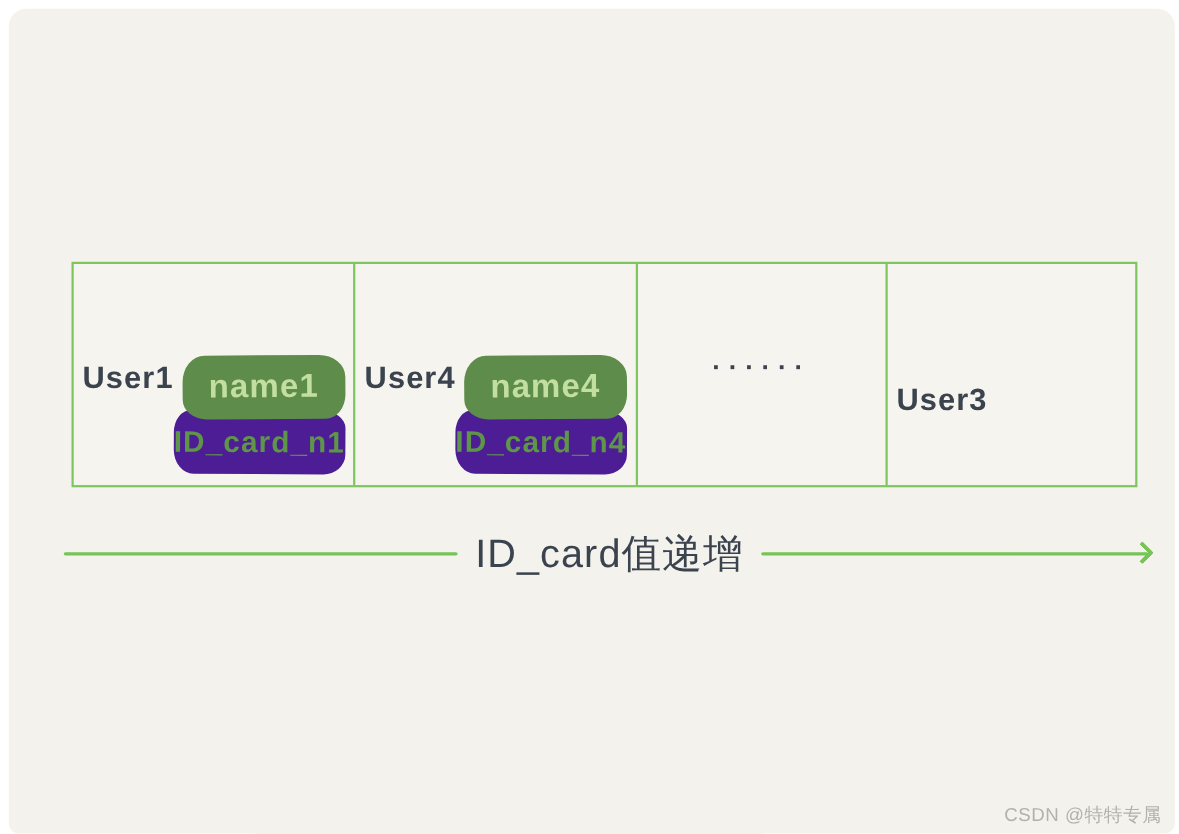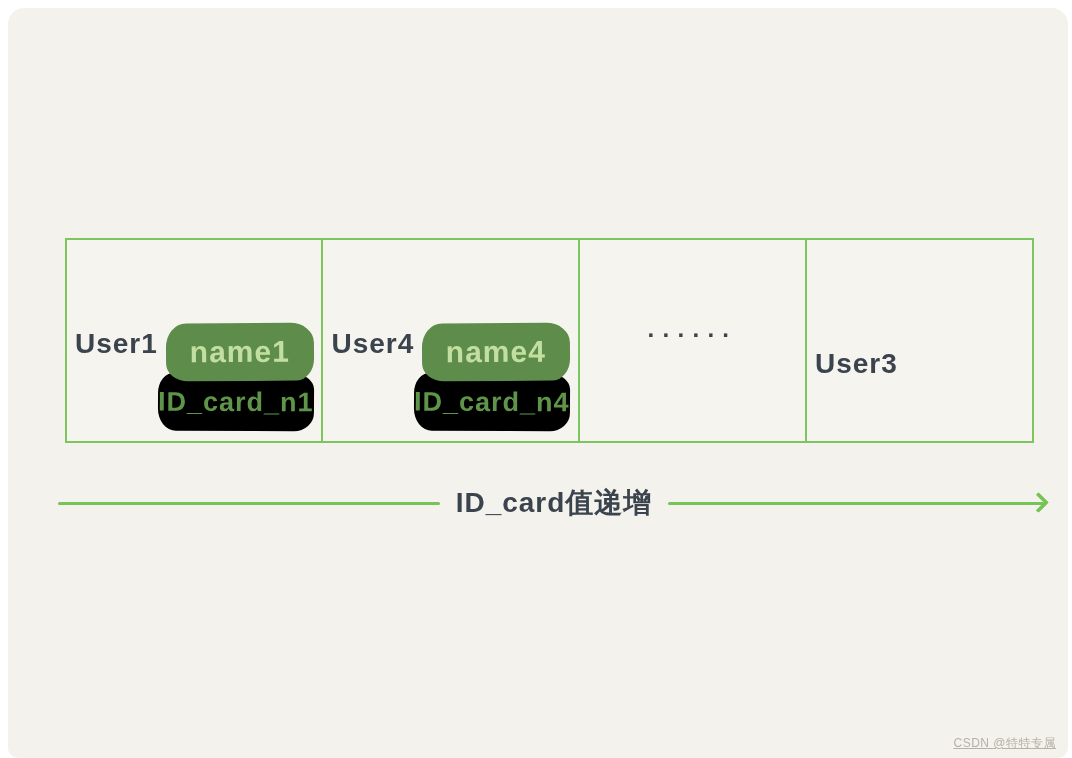--- a/index.html
+++ b/index.html
@@ -63,21 +63,21 @@
     background:#5e8c4b;
     color:#c2dfa0;
     font-size:30px;
     width:calc(100% - 8px);
     border-radius:20px 24px 18px 22px / 24px 20px 22px 18px;
     position:relative;
     z-index:2;
     transform:rotate(-0.4deg);
   }
   .pill.light {
-    background:#000000;
+    background:#4c1d95;
     color:#5f9549;
     font-size:27px;
     margin-top:-8px;
     border-radius:16px 22px 20px 18px / 20px 16px 18px 22px;
     z-index:1;
     transform:rotate(0.3deg);
   }
   .ellipsis-cell { justify-content:center; }
   .dots {
     font-size:24px;
@@ -94,22 +94,22 @@
     display:flex;
     align-items:center;
   }
   .arrow-line {
     flex:1 1 0;
     height:3px;
     background:#76c455;
     border-radius:2px;
   }
   .arrow-label {
-    font-size:28px;
-    font-weight:700;
+    font-size:36px;
+    font-weight:400;
     color:#3b444e;
     padding:0 16px;
     white-space:nowrap;
     letter-spacing:1px;
   }
   .arrow-right {
     flex:1 1 0;
     position:relative;
     height:54px;
   }
@@ -128,24 +128,23 @@
     margin-top:-8px;
     border-top:4px solid #76c455;
     border-right:4px solid #76c455;
     border-radius:2px;
     transform:rotate(45deg);
   }
   
   .watermark {
     position:absolute;
     right:12px; bottom:6px;
-    font-size:12px;
+    font-size:17px;
     color:#b3b1a9;
     letter-spacing:0.5px;
-    text-decoration:underline;
   }
 </style>
 </head>
 <body>
 
 <div class="page">
   <div class="card">
 
     <div class="table">
 

